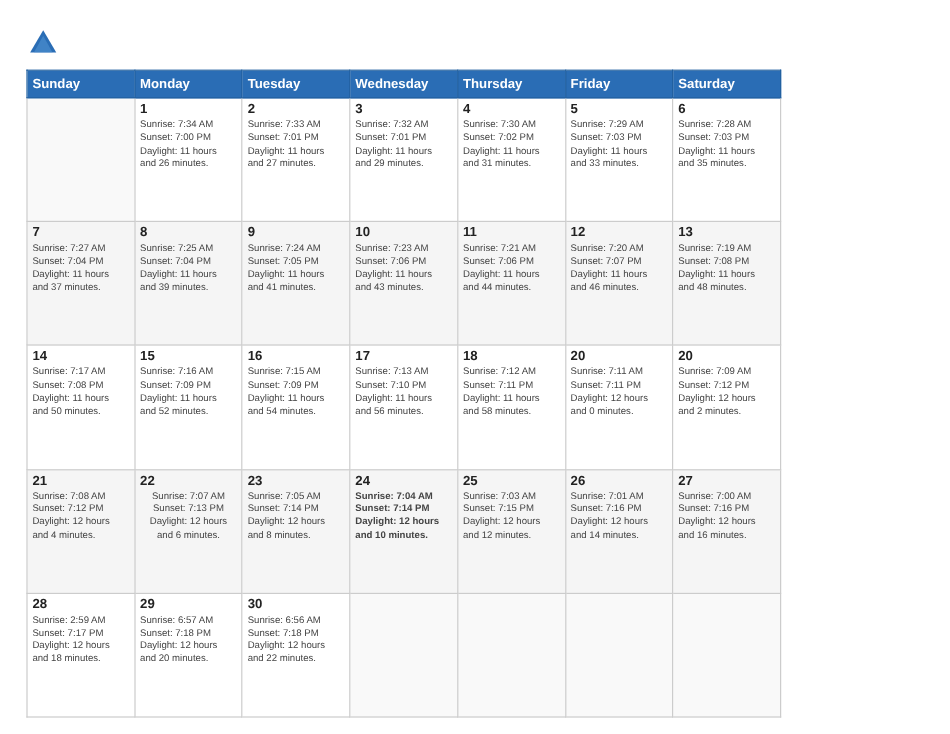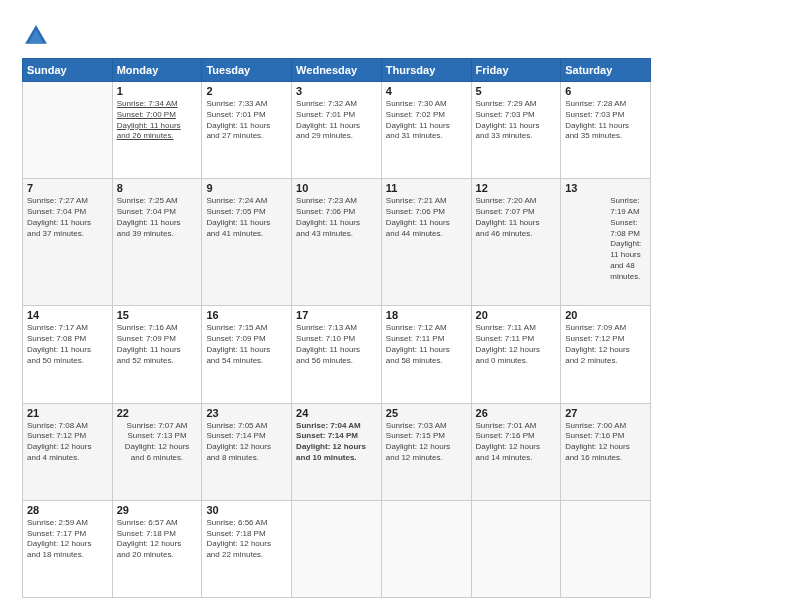--- a/index.html
+++ b/index.html
@@ -136,21 +136,21 @@
           <th>Thursday</th>
           <th>Friday</th>
           <th>Saturday</th>
         </tr>
     </thead>
     <tbody id="calendar-body">
     <tr>
           <td class="empty-cell"></td>
           <td>
             <span class="day-number">1</span>
-            <div class="day-info" style="white-space: pre-line; text-decoration: underline;">Sunrise: 7:34 AM
+            <div class="day-info" style="white-space: pre-line;">Sunrise: 7:34 AM
 Sunset: 7:00 PM
 Daylight: 11 hours
 and 26 minutes.</div>
           </td>
           <td>
             <span class="day-number">2</span>
             <div class="day-info" style="white-space: pre-line;">Sunrise: 7:33 AM
 Sunset: 7:01 PM
 Daylight: 11 hours
 and 27 minutes.</div>
@@ -222,21 +222,21 @@
           </td>
           <td>
             <span class="day-number">12</span>
             <div class="day-info" style="white-space: pre-line;">Sunrise: 7:20 AM
 Sunset: 7:07 PM
 Daylight: 11 hours
 and 46 minutes.</div>
           </td>
           <td>
             <span class="day-number">13</span>
-            <div class="day-info" style="white-space: pre-line; margin-left: 45px;">Sunrise: 7:19 AM
+            <div class="day-info" style="white-space: pre-line;">Sunrise: 7:19 AM
 Sunset: 7:08 PM
 Daylight: 11 hours
 and 48 minutes.</div>
           </td>
         </tr>
         <tr>
           <td>
             <span class="day-number">14</span>
             <div class="day-info" style="white-space: pre-line;">Sunrise: 7:17 AM
 Sunset: 7:08 PM

